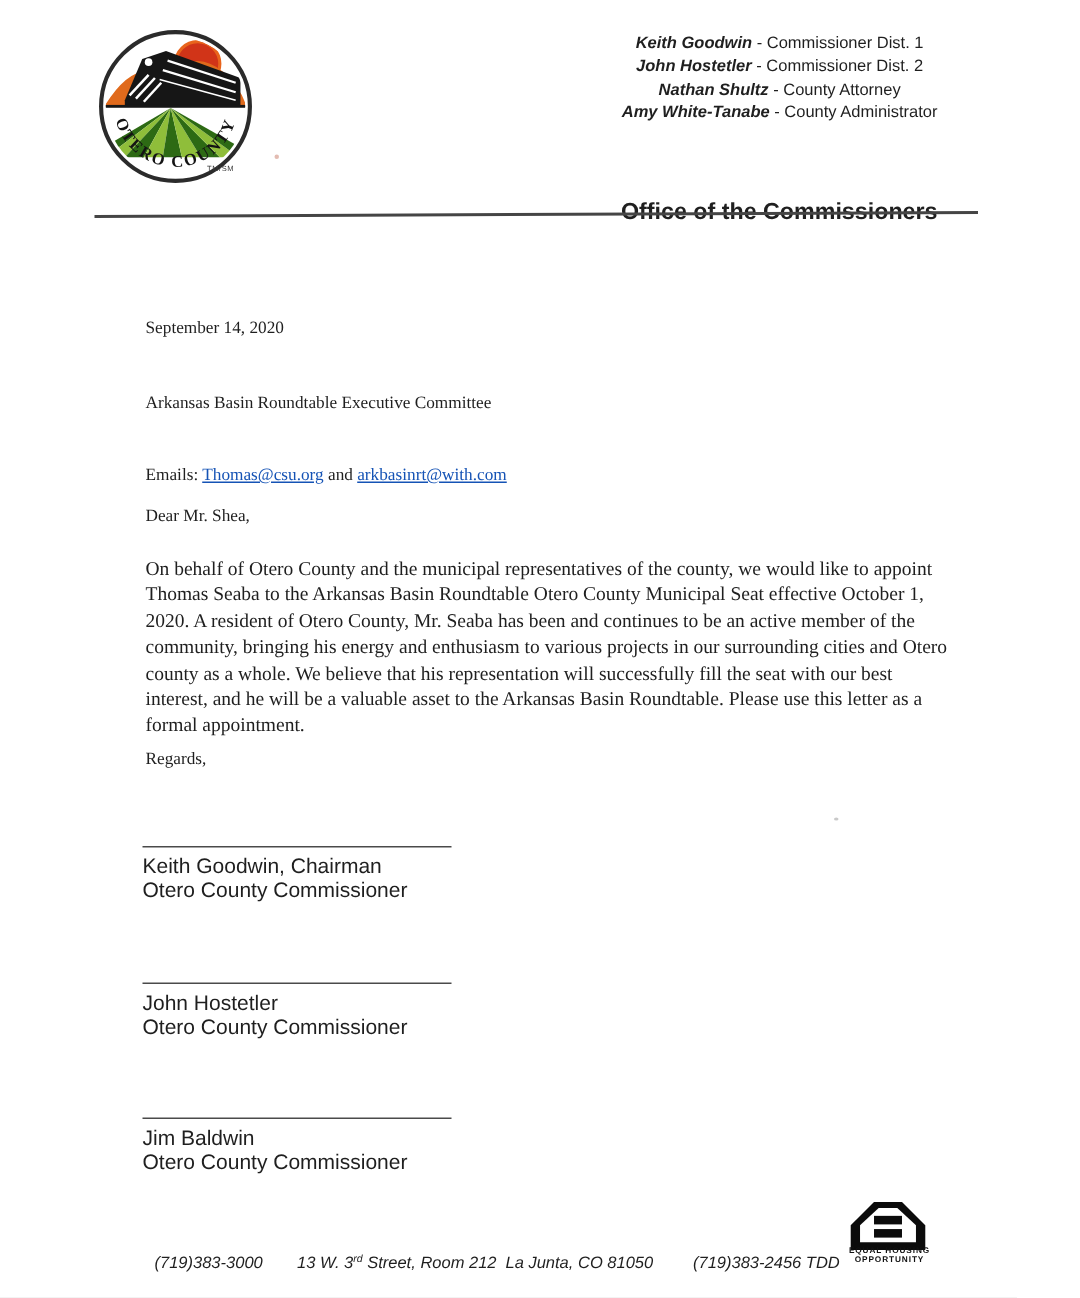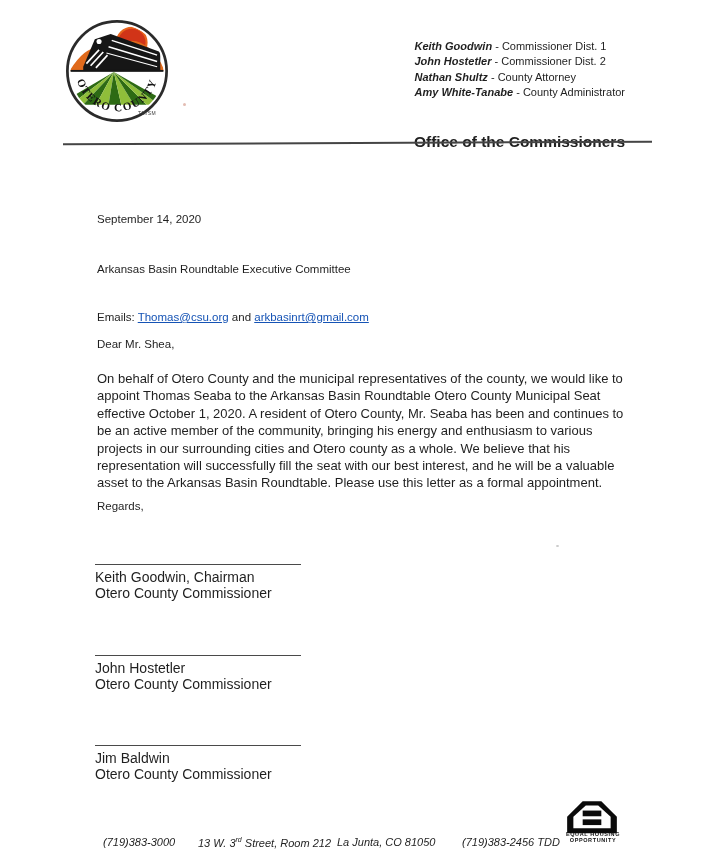--- a/index.html
+++ b/index.html
@@ -8,34 +8,34 @@
     position:relative; width:720px; height:865px; margin:0 auto;
     background:#ffffff; overflow:hidden;
     font-family:"Liberation Sans", sans-serif; color:#1f1f1f;
   }
   .bi { font-weight:700; font-style:italic; }
 
   
   .seal { position:absolute; left:64px; top:14px; width:106px; height:114px; }
   .seal-tm { position:absolute; left:138px; top:110px; font-size:5px; color:#3a3a3a; letter-spacing:.4px; }
   .officials {
-    position:absolute; top:22px; right:95px; text-align:left;
-    font-size:11px; line-height:15.4px; white-space:nowrap;margin-top:17px;
+    position:absolute; top:22px; right:95px; text-align:center;
+    font-size:11px; line-height:15.4px; white-space:nowrap;
   }
   .office-title {
     position:absolute; top:113px; right:95px;
     font-size:15.5px; font-weight:700; white-space:nowrap;margin-top:20px;
   }
   .header-rule {
     position:absolute; top:142px; left:63px; width:589px; height:2px;
     background:#454545; transform:rotate(-0.25deg);
   }
 
   
-  .abs { position:absolute; left:97px; font-size:11.5px; line-height:15.6px; }
+  .abs { position:absolute; left:97px; font-size:11.5px; line-height:15.6px;font-family:Liberation Serif, serif; }
   .date { top:212px; }
   .recipient { top:262px;text-align:center; }
   .emails { top:310px; }
   .emails a { color:#1553b5; text-decoration:underline; cursor:pointer; }
   .salutation { top:337px; }
   .body-par { top:370px; width:536px; font-size:13px; line-height:17.4px; }
   .closing { top:499px; }
 
   .sig-block {
     position:absolute; left:95px; width:206px;
@@ -130,21 +130,21 @@
   <div class="abs date">September 14, 2020</div>
 
   <div class="abs recipient">
     <div>Arkansas Basin Roundtable Executive Committee</div>
   </div>
 
   <div class="abs emails">
     <span>Emails:</span>
     <a>Thomas@csu.org</a>
     <span>and</span>
-    <a>arkbasinrt@gmail.com</a>
+    <a>arkbasinrt@with.com</a>
   </div>
 
   <div class="abs salutation">Dear Mr. Shea,</div>
 
   <div class="abs body-par">On behalf of Otero County and the municipal representatives of the county, we would like to appoint Thomas Seaba to the Arkansas Basin Roundtable Otero County Municipal Seat effective October 1, 2020. A resident of Otero County, Mr. Seaba has been and continues to be an active member of the community, bringing his energy and enthusiasm to various projects in our surrounding cities and Otero county as a whole. We believe that his representation will successfully fill the seat with our best interest, and he will be a valuable asset to the Arkansas Basin Roundtable. Please use this letter as a formal appointment.</div>
 
   <div class="abs closing">Regards,</div>
 
   <div class="sig-block sig1">
     <div>Keith Goodwin, Chairman</div>

